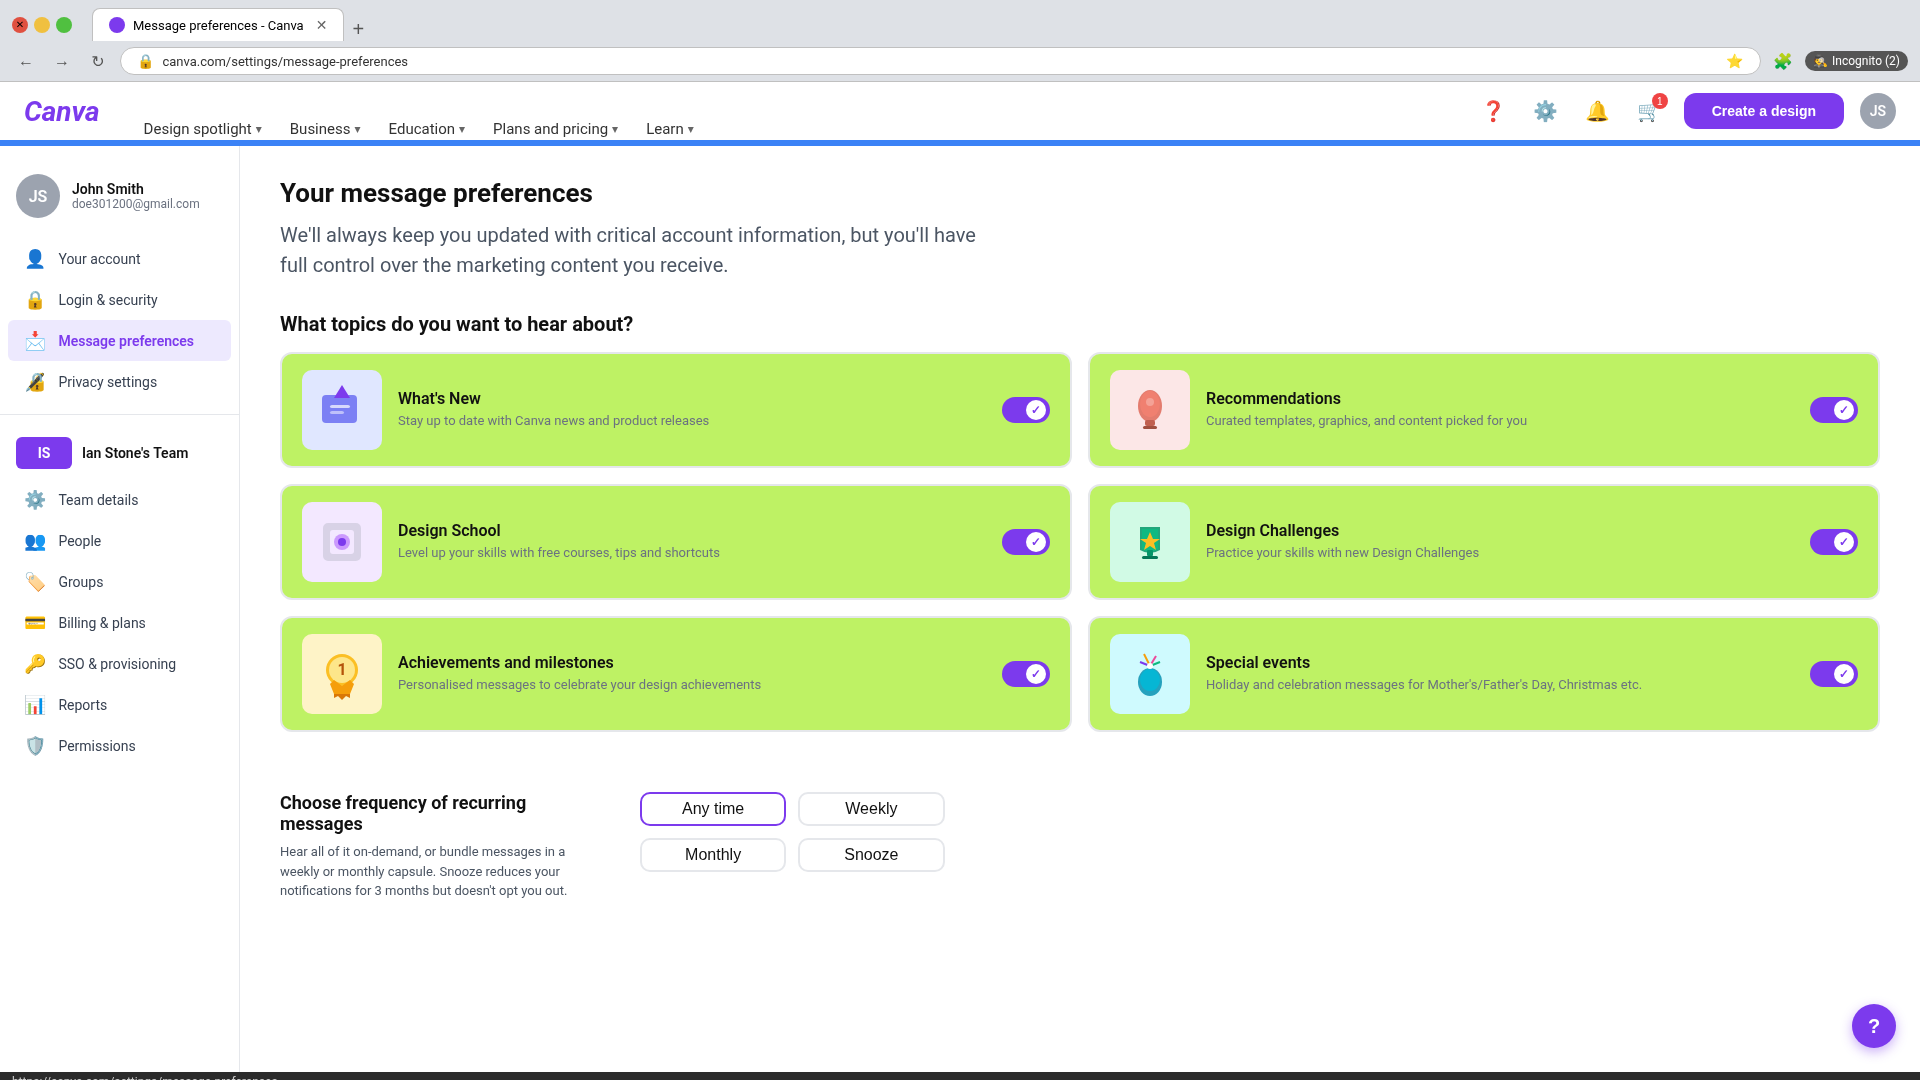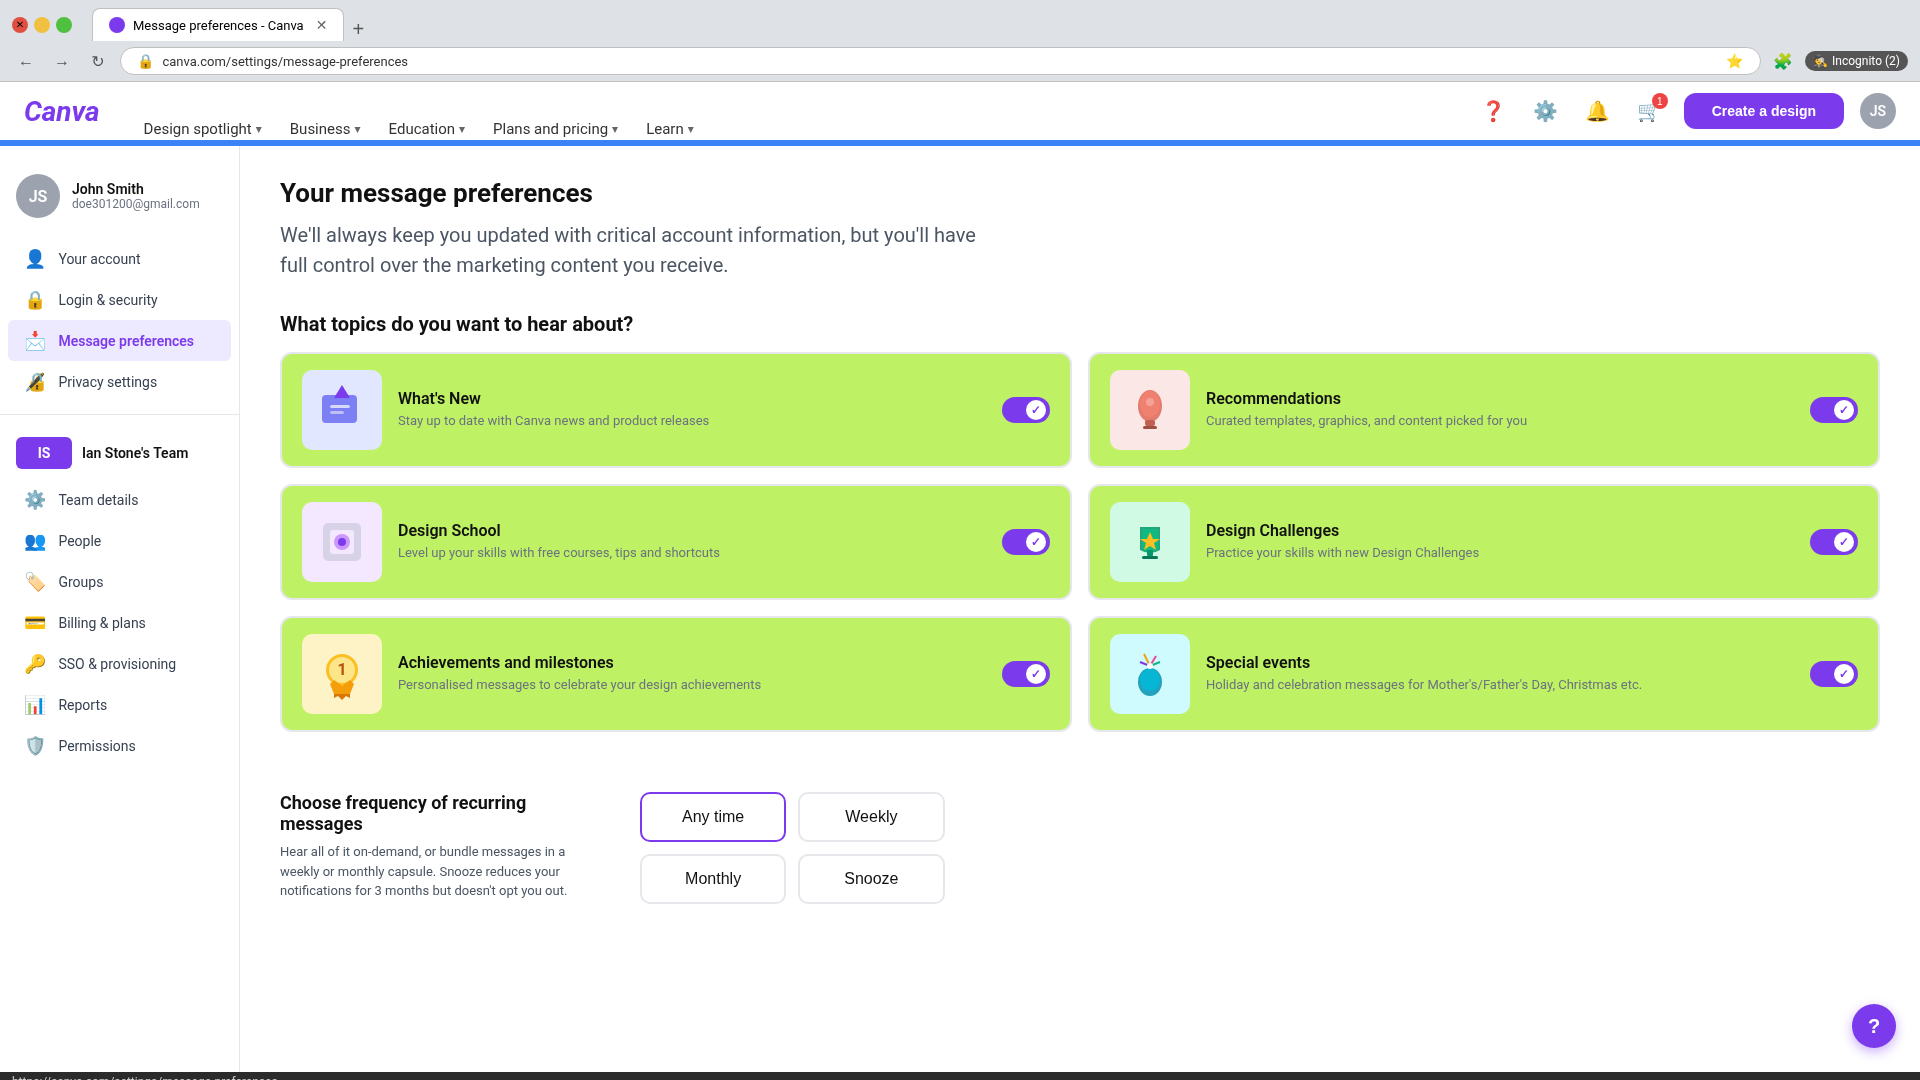--- a/index.html
+++ b/index.html
@@ -176,21 +176,21 @@
     .frequency-section {
       display: flex; align-items: flex-start; gap: 60px; padding-top: 20px;
     }
     .frequency-info { max-width: 300px; }
     .frequency-title { font-size: 18px; font-weight: 700; color: #111; margin-bottom: 8px; }
     .frequency-desc { font-size: 13px; color: #4b5563; line-height: 1.5; }
     .frequency-options {
       display: grid; grid-template-columns: 1fr 1fr; gap: 12px;
     }
     .freq-btn {
-      padding: 14px 40px; border-radius: 10px; border: 2px solid #e5e7eb;
+      padding: 6px 40px; border-radius: 10px; border: 2px solid #e5e7eb;
       font-size: 16px; font-weight: 500; cursor: pointer; background: #fff; color: #111;
     }
     .freq-btn.active {
       border-color: #7c3aed; background: #fff; color: #111;
     }
 
     
     ::-webkit-scrollbar { width: 6px; }
     ::-webkit-scrollbar-track { background: #f1f1f1; }
     ::-webkit-scrollbar-thumb { background: #c0c0c0; border-radius: 3px; }

